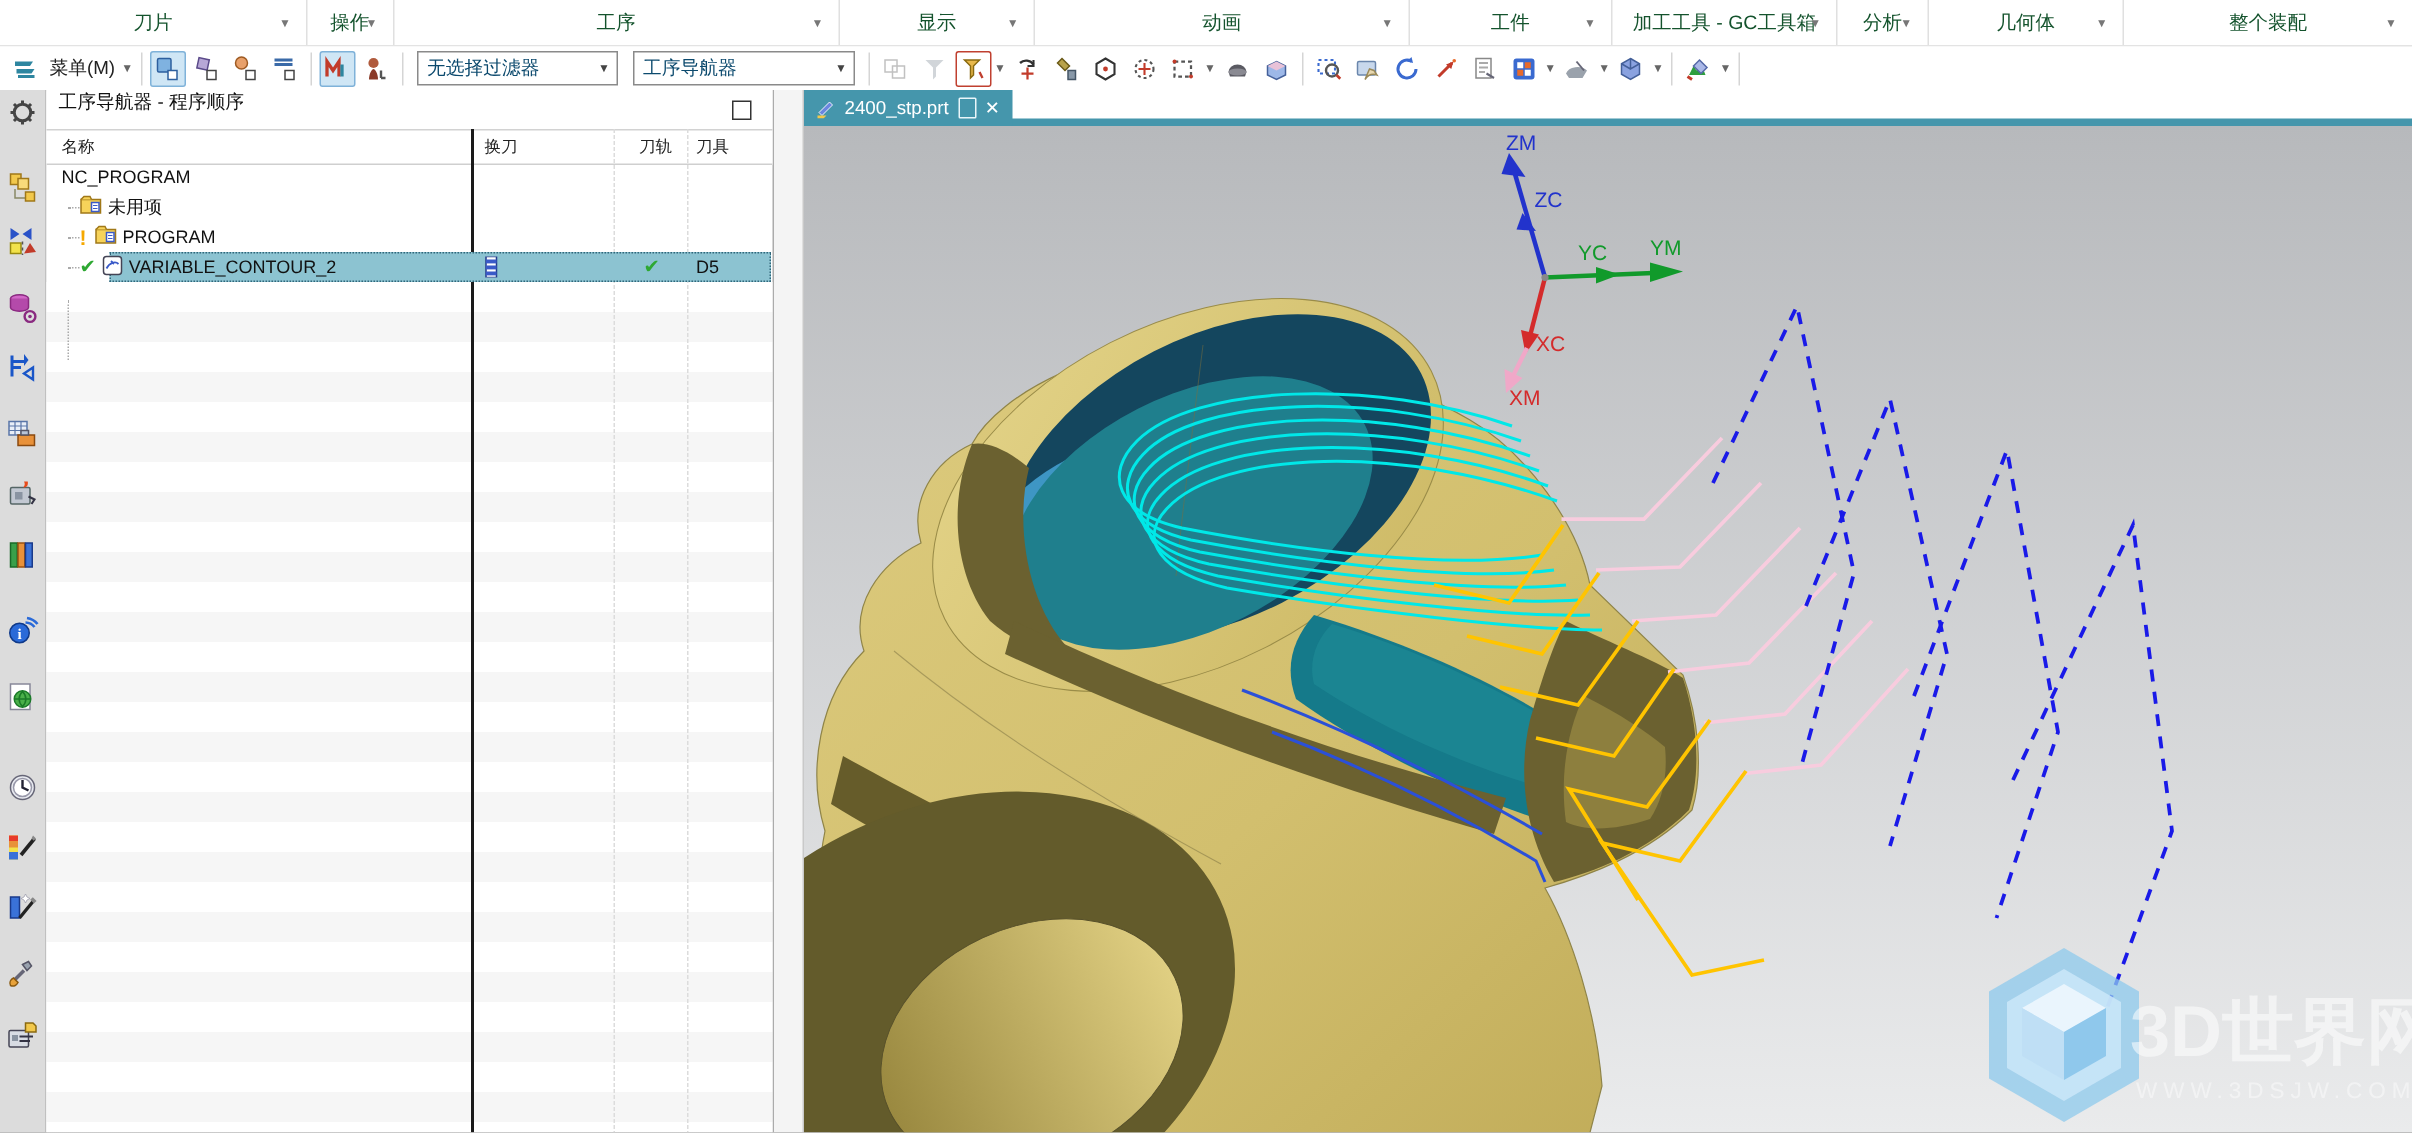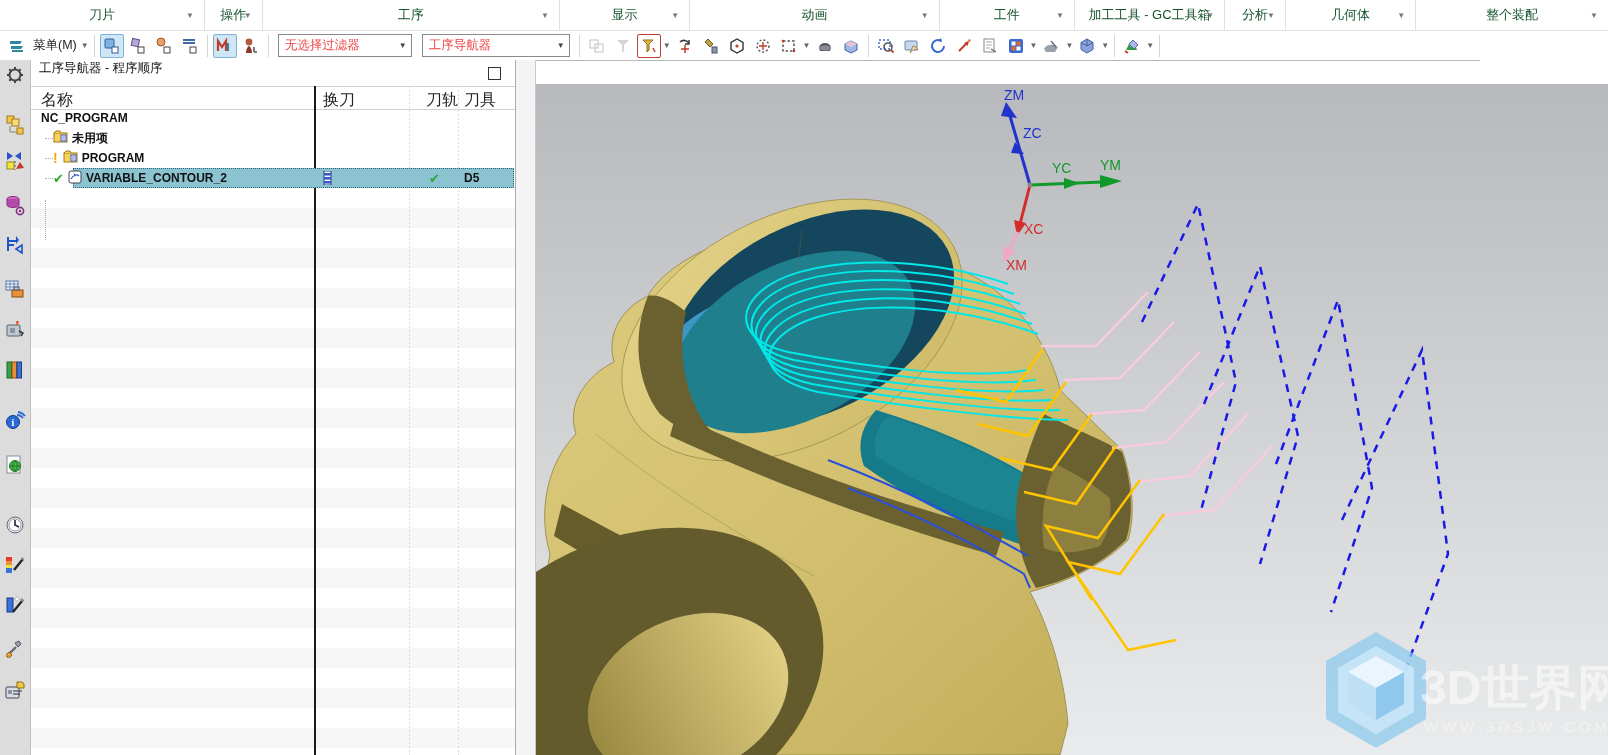--- a/index.html
+++ b/index.html
@@ -19,41 +19,41 @@
   .tb-sep{width:1px;height:22px;background:#d5d5d5;margin:0 4px;flex:none;}
   .tb-icon{width:22px;height:22px;margin:0 1px;display:flex;align-items:center;justify-content:center;
            flex:none;cursor:pointer;border:1px solid transparent;border-radius:2px;}
   .tb-icon.hl{background:#cfe6f5;border-color:#7fb2d9;}
   .tb-icon.gray{opacity:.45;}
   .tb-arrow{font-size:8px;color:#666;margin:0 1px;cursor:pointer;flex:none;}
   .menu-btn{display:flex;align-items:center;margin-left:4px;cursor:pointer;flex:none;}
   .menu-btn .mbl{color:#222;margin:0 3px;font-size:12.5px;}
   .combo{height:21px;border:1px solid #8a8a8a;background:#fff;display:flex;align-items:center;
          margin:0 5px;cursor:pointer;flex:none;}
-  .combo .cval{flex:1;padding-left:6px;font-size:12.5px;color:#ef4444;}
+  .combo .cval{flex:1;padding-left:6px;font-size:12.5px;color:#0c4a6e;}
   .combo .carr{width:16px;text-align:center;font-size:8px;color:#444;}
   
   .main{position:absolute;top:60px;left:0;width:1608px;height:695px;display:flex;}
   .resbar{width:30px;height:695px;background:#dcdcdc;border-right:1px solid #c0c0c0;
           position:relative;flex:none;}
   .res-icon{position:absolute;left:4px;width:22px;height:22px;cursor:pointer;}
   
   .panel{width:484px;height:695px;background:#fff;position:relative;flex:none;border-right:1px solid #ababab;}
   .panel-title{position:absolute;top:0;left:0;right:0;height:26px;display:flex;align-items:flex-start;background:#fff;}
   .panel-title .pt{margin-left:8px;font-size:12.5px;color:#111;}
   .maxbox{position:absolute;right:14px;top:7px;width:11px;height:11px;border:1.6px solid #333;cursor:pointer;}
   .grid-header{position:absolute;top:26px;left:0;right:0;height:22px;background:#fff;
                border-top:1px solid #d2d2d2;border-bottom:1px solid #cfcfcf;}
-  .gh{position:absolute;top:3px;font-size:16px;color:#222;cursor:pointer;}
+  .gh{position:absolute;top:3px;font-size:11px;color:#222;cursor:pointer;}
   .stripes{position:absolute;top:128px;bottom:0;left:0;right:0;
            background:repeating-linear-gradient(180deg,#ffffff 0 20px,#f6f6f6 20px 40px);}
   .colline{position:absolute;top:26px;bottom:0;width:1px;background-image:linear-gradient(#dcdcdc 60%,transparent 0);background-size:1px 4px;}
   .blackline{position:absolute;top:26px;bottom:0;left:283px;width:2px;background:#1a1a1a;}
   .trow{position:absolute;left:0;right:0;height:20px;display:flex;align-items:center;cursor:pointer;}
-  .trow .tname{font-size:12px;color:#111;white-space:nowrap;font-weight:bold;}
+  .trow .tname{font-size:12px;color:#111;white-space:nowrap;}
   .hlband{position:absolute;left:42px;right:1px;top:108px;height:20px;background:#8cc3d1;
           outline:1px dotted #30667a;outline-offset:-1px;}
   .tic{display:inline-block;}
   .dotv{position:absolute;left:14px;top:140px;height:40px;border-left:1px dotted #aaa;}
   .doth{position:absolute;width:8px;border-top:1px dotted #aaa;}
   
   .gapstrip{width:19px;height:695px;background:#f4f4f4;border-right:1px solid #c9c9c9;flex:none;}
   
   .viewport{flex:1;height:695px;position:relative;}
   .tabbar{position:absolute;top:0;left:0;right:0;height:24px;background:#fff;
@@ -460,20 +460,31 @@
               <rect x="1" y="10" width="7" height="2.6" fill="#3a5ac8"></rect>
             </svg></span>
         <span class="tic" style="position:absolute;left:398px;color:#2ea832;font-weight:bold;font-size:13px">✔</span>
         <span class="tname" style="position:absolute;left:433px">D5</span>
       </div>
     </div>
 
     <div class="gapstrip"></div>
 
     <div class="viewport">
+      <div class="tabbar">
+        <div class="tab">
+          <svg width="13" height="14">
+              <path d="M2 10l7-7 2 2-7 7z" fill="#6a86e0" stroke="#fff" stroke-width=".6"></path>
+              <path d="M1 12h6l-2 2H1z" fill="#f2c84b"></path>
+            </svg>
+          <span class="tlabel">2400_stp.prt</span>
+          <span class="tdoc"></span>
+          <span class="tx">✕</span>
+        </div>
+      </div>
 
       <svg class="gfx" width="1074" height="671" viewBox="0 0 1074 671">
         <defs>
           <linearGradient id="bg" x1="0" y1="0" x2="0" y2="1">
             <stop offset="0" stop-color="#b7b9bc"></stop>
               <stop offset="1" stop-color="#eaebec"></stop>
           </linearGradient>
           <linearGradient id="tan" x1="0" y1="0" x2="1" y2="1">
             <stop offset="0" stop-color="#ddcb7e"></stop>
               <stop offset=".55" stop-color="#d2bf6e"></stop>

